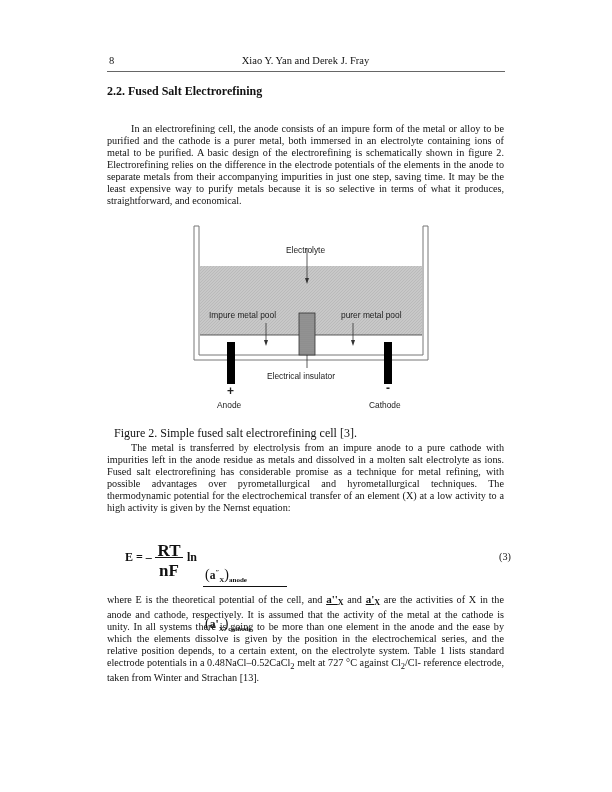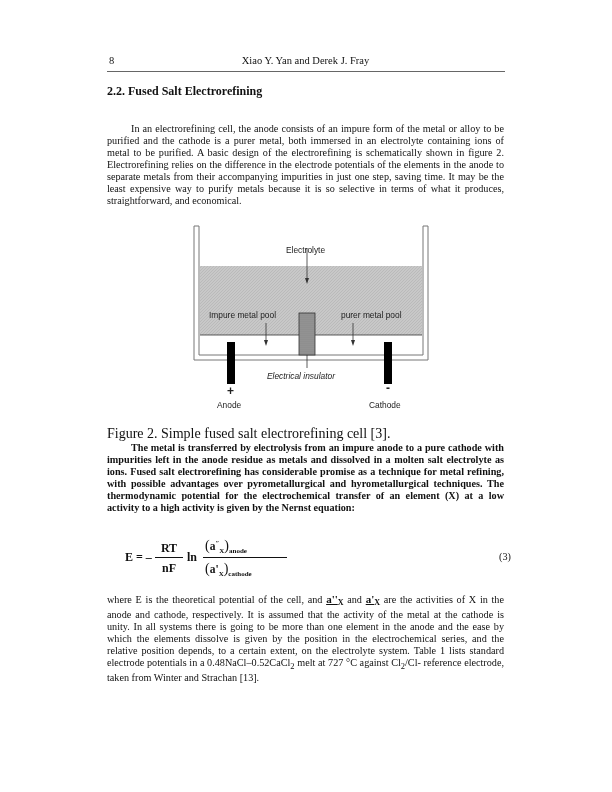--- a/index.html
+++ b/index.html
@@ -9,45 +9,45 @@
     .header { position: absolute; left: 107px; top: 55px; width: 397px; height: 16px; font-size: 10.5px; }
     .header .pno { position: absolute; left: 2px; top: 0; }
     .header .authors { position: absolute; left: 0; right: 0; top: 0; text-align: center; }
     .header-rule { position: absolute; left: 107px; top: 71px; width: 398px; height: 1px; background: #666; }
 
     .section-title { position: absolute; left: 107px; top: 84px; font-size: 12px; font-weight: bold; }
 
     .para { position: absolute; left: 107px; width: 397px; font-size: 10.2px; line-height: 12px; text-align: justify; }
     .para .indent { display: inline-block; width: 24px; }
     .p1 { top: 123px; }
-    .p2 { top: 442px; font-weight: bold; }
+    .p2 { top: 442px; }
     .p3 { top: 593px; }
 
     .figure { position: absolute; left: 190px; top: 218px; width: 240px; height: 200px; font-family: "Liberation Sans", "DejaVu Sans", sans-serif; }
     .figure svg { position: absolute; left: 0; top: 0; }
     .figlabel { position: absolute; font-size: 8.4px; color: #222; white-space: nowrap; }
     .fl-electrolyte { left: 96px; top: 27px; }
     .fl-impure { left: 19px; top: 92px; }
     .fl-purer { left: 143px; top: 92px; margin-left: 8px; }
-    .fl-insulator { left: 77px; top: 153px; font-style: italic; }
+    .fl-insulator { left: 77px; top: 153px; }
     .fl-plus { left: 37px; top: 166px; font-size: 12px; font-weight: bold; }
     .fl-minus { left: 196px; top: 163px; font-size: 12px; font-weight: bold; }
     .fl-anode { left: 27px; top: 182px; }
     .fl-cathode { left: 179px; top: 182px; }
 
-    .caption { position: absolute; left: 107px; top: 426px; font-size: 14px; }
+    .caption { position: absolute; left: 114px; top: 426px; font-size: 12px; }
 
     .equation { position: absolute; left: 125px; top: 540px; height: 40px; width: 380px; font-weight: bold; }
     .eq-E { position: absolute; left: 0; top: 10px; font-size: 12px; }
-    .eq-frac1 { position: absolute; left: 30px; top: 1px; width: 28px; text-align: center; font-size: 12px; }
+    .eq-frac1 { position: absolute; left: 30px; top: 1px; width: 28px; text-align: center; font-size: 17px; }
     .eq-frac1 .num { display: block; height: 14px; }
     .eq-frac1 .bar, .eq-frac2 .bar { display: block; height: 1px; background: #111; margin: 2px 0 3px; }
     .eq-ln { position: absolute; left: 62px; top: 10px; font-size: 12px; }
     .eq-frac2 { position: absolute; left: 78px; top: -2px; width: 84px; font-size: 11.5px; }
-    .eq-frac2 .num, .eq-frac2 .den { display: block; white-space: nowrap; padding-left: 2px; }
+    .eq-frac2 .num, .eq-frac2 .den { display: block; white-space: nowrap; padding-left: 2px; margin-top: 29px; }
     .paren { font-size: 14px; font-weight: normal; }
     .sub { font-size: 7px; font-weight: bold; vertical-align: -3px; }
     .sup { font-size: 7px; vertical-align: 5px; }
     .eq-num { position: absolute; left: 374px; top: 11px; font-size: 10.2px; font-weight: normal; }
 
     .ax { font-weight: bold; font-size: 11px; text-decoration: underline; }
     .ax .s { font-size: 8px; vertical-align: -2px; }
   </style>
 </head>
 <body>

